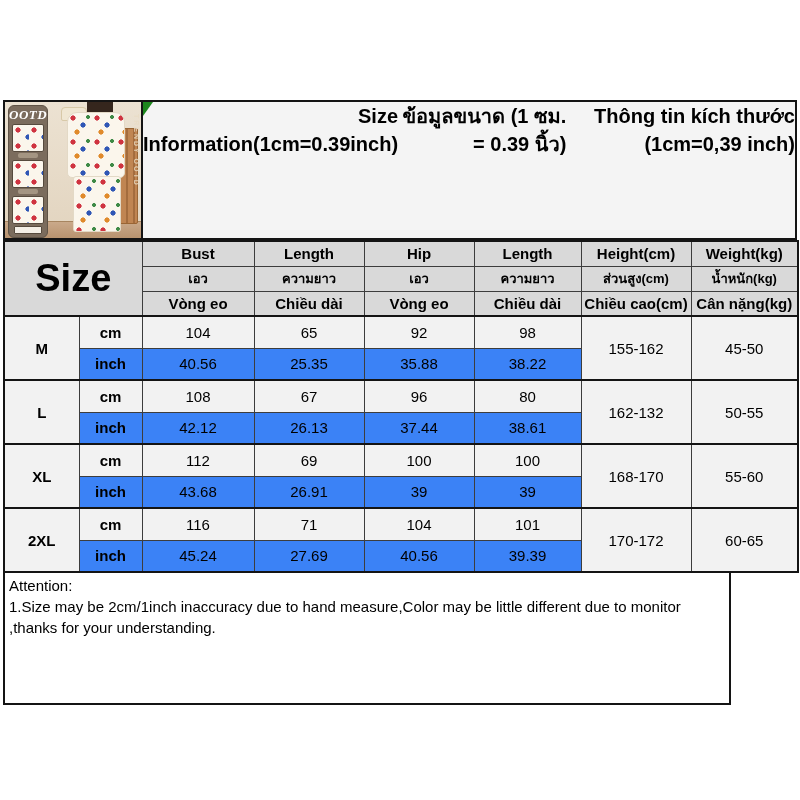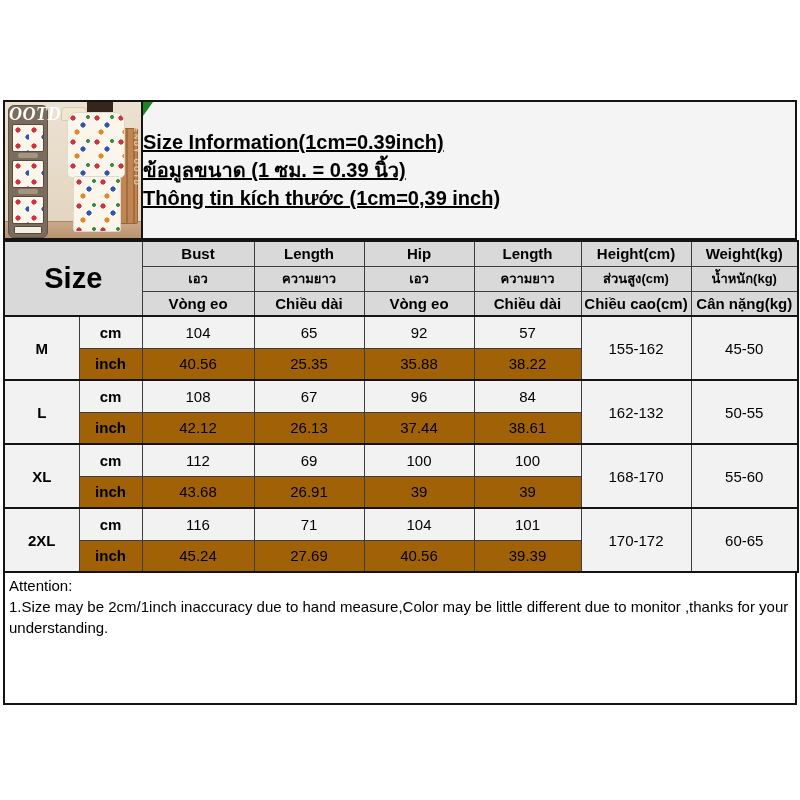--- a/index.html
+++ b/index.html
@@ -20,46 +20,46 @@
     background-image:
       radial-gradient(circle at 5px 5px,  #cf3340 2.3px, rgba(0,0,0,0) 2.9px),
       radial-gradient(circle at 15px 12px,#2f56b5 2.3px, rgba(0,0,0,0) 2.9px),
       radial-gradient(circle at 9px 19px, #e08a2b 2.3px, rgba(0,0,0,0) 2.9px),
       radial-gradient(circle at 20px 4px, #3f8a46 1.7px, rgba(0,0,0,0) 2.2px);
     background-size:24px 24px; }
   .person-hair { position:absolute; left:82px; top:0px; width:26px; height:26px; background:#35261d; border-radius:0 0 10px 10px; }
   .pj-top { position:absolute; left:62px; top:10px; width:58px; height:66px; border-radius:10px 10px 5px 5px; border:1px solid #e3d9c6; }
   .pj-pants { position:absolute; left:68px; top:74px; width:48px; height:56px; border-radius:3px; border:1px solid #e3d9c6; }
   .strip { position:absolute; left:3px; top:3px; width:40px; height:133px; background:#7b6c5d; border-radius:6px; border:1px solid #5f5346; padding:1px 0; }
-  .ootd-badge { color:#fff; font-family:"Liberation Serif","DejaVu Serif",serif; font-style:italic; font-weight:bold; font-size:18px; text-align:left; letter-spacing:.5px; line-height:15px; }
+  .ootd-badge { color:#fff; font-family:"Liberation Serif","DejaVu Serif",serif; font-style:italic; font-weight:bold; font-size:13px; text-align:left; letter-spacing:.5px; line-height:15px; }
   .thumb { width:32px; height:28px; margin:2px auto 1px; border-radius:2px; border:1px solid #564a3d; background-size:16px 16px; }
   .thumb-caption { height:5px; width:20px; margin:0 auto; background:rgba(240,225,200,.35); border-radius:2px; }
   .strip-label { width:28px; height:8px; margin:2px auto 0; background:#f4efe6; border-radius:1px; border:1px solid #564a3d; }
   .watermark { position:absolute; right:1px; top:12px; writing-mode:vertical-rl; font-size:7px; letter-spacing:2px; color:rgba(233,220,196,.85); font-weight:bold; }
 
-  .title-panel { flex:1; position:relative; border:2px solid #141414; border-left:none; background:#f4f4f4; display:flex; flex-direction:column; justify-content:center; text-align:left;text-decoration:underline; }
+  .title-panel { flex:1; position:relative; border:2px solid #141414; border-left:none; background:#f4f4f4; display:flex; justify-content:center; text-align:right; }
   .corner-flag { position:absolute; left:0; top:0; width:0; height:0; border-left:10px solid #1d871d; border-bottom:14px solid rgba(0,0,0,0); }
   .title-line { font-weight:bold; font-size:20px; line-height:28px; }
 
   
   table.size-table { width:794px; border-collapse:collapse; table-layout:fixed; border:2px solid #141414; }
   .size-table td { border:1px solid #3d3d3d; text-align:center; vertical-align:middle; font-size:15px; overflow:hidden; white-space:nowrap; }
   .size-table tr.hdr td { background:#d9d9d9; font-weight:bold; height:25px; }
   .size-table tr.hdr-th td { font-size:13px;margin-left:28px; }
-  .size-table td.size-big { background:#d9d9d9; font-weight:bold; font-size:29px; }
+  .size-table td.size-big { background:#d9d9d9; font-weight:bold; font-size:38px; }
   .size-table tr.r-cm td { background:#f2f2f2; height:32px; }
-  .size-table tr.r-inch td { background:#a16207; height:32px; }
+  .size-table tr.r-inch td { background:#3b82f6; height:32px; }
   .size-table td.size-cell { background:#d9d9d9; font-weight:bold; }
   .size-table td.unit-cell { font-weight:bold;margin-left:16px; }
   .size-table td.range-cell { background:#f2f2f2;margin-top:24px; }
   .size-table tr.group-start td { border-top:2px solid #141414; }
   .size-table tr.hdr-vi td { border-bottom:2px solid #141414;margin-top:30px; }
 
   
-  .attention { width:794px; height:132px; border:2px solid #141414; border-top:none; background:#fff; padding:2px 4px 0 4px; font-size:15px; line-height:21px; }
+  .attention { width:728px; height:132px; border:2px solid #141414; border-top:none; background:#fff; padding:2px 4px 0 4px; font-size:15px; line-height:21px; }
   .attention div { text-align:left; }
 </style>
 </head>
 <body>
 
 <div class="sheet">
   <div class="content">
 
     <div class="top-row">
       <div class="photo">
@@ -130,39 +130,39 @@
           <td>Chiều cao(cm)</td>
           <td>Cân nặng(kg)</td>
         </tr>
 
         <tr class="r-cm group-start">
           <td class="size-cell" rowspan="2">M</td>
           <td class="unit-cell">cm</td>
           <td>104</td>
           <td>65</td>
           <td>92</td>
-          <td>57</td>
+          <td>98</td>
           <td class="range-cell" rowspan="2">155-162</td>
           <td class="range-cell" rowspan="2">45-50</td>
         </tr>
         <tr class="r-inch">
           <td class="unit-cell">inch</td>
           <td>40.56</td>
           <td>25.35</td>
           <td>35.88</td>
           <td>38.22</td>
         </tr>
 
         <tr class="r-cm group-start">
           <td class="size-cell" rowspan="2">L</td>
           <td class="unit-cell">cm</td>
           <td>108</td>
           <td>67</td>
           <td>96</td>
-          <td>84</td>
+          <td>80</td>
           <td class="range-cell" rowspan="2">162-132</td>
           <td class="range-cell" rowspan="2">50-55</td>
         </tr>
         <tr class="r-inch">
           <td class="unit-cell">inch</td>
           <td>42.12</td>
           <td>26.13</td>
           <td>37.44</td>
           <td>38.61</td>
         </tr>

